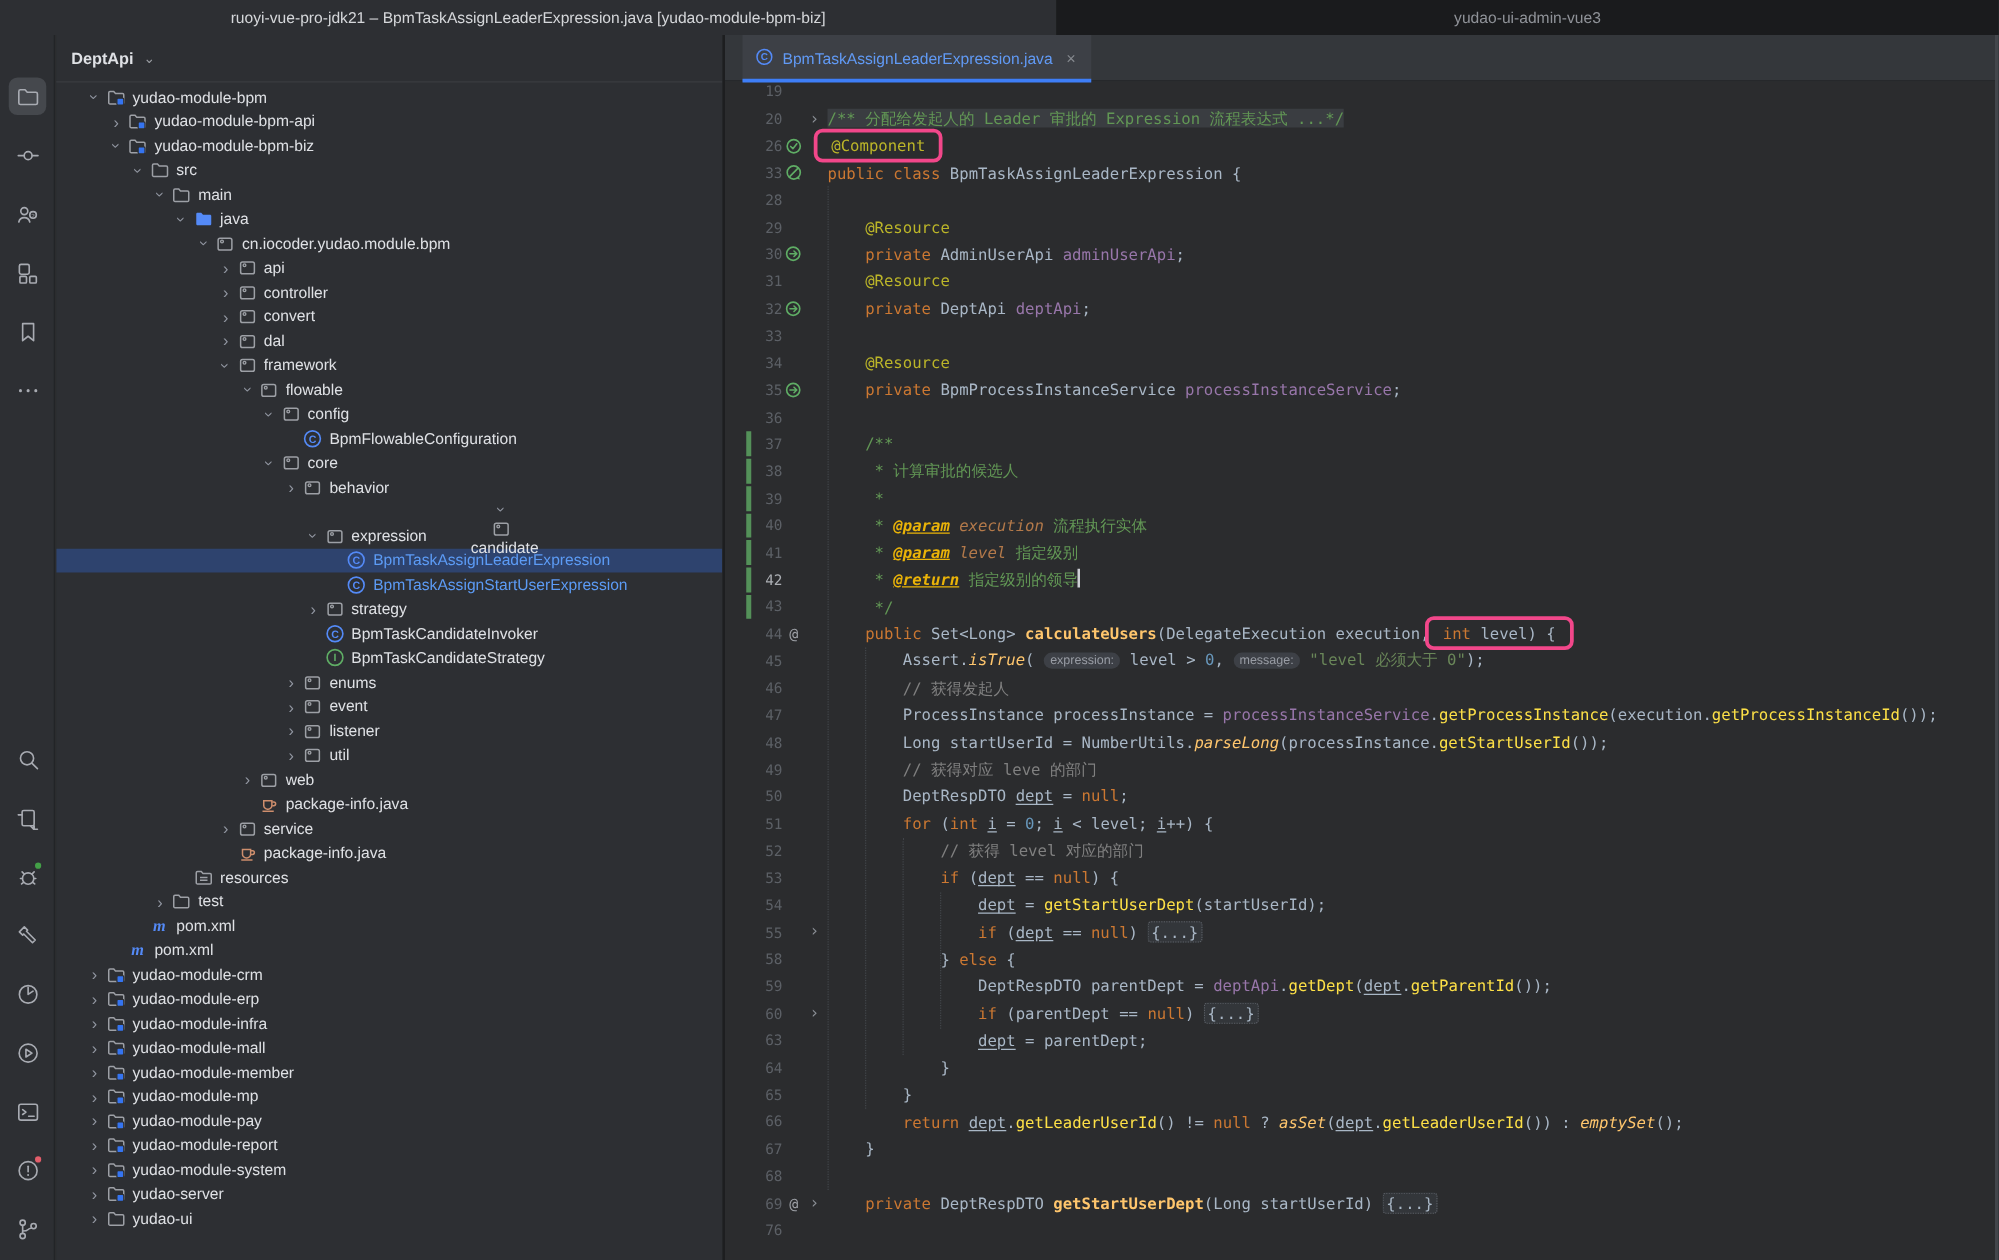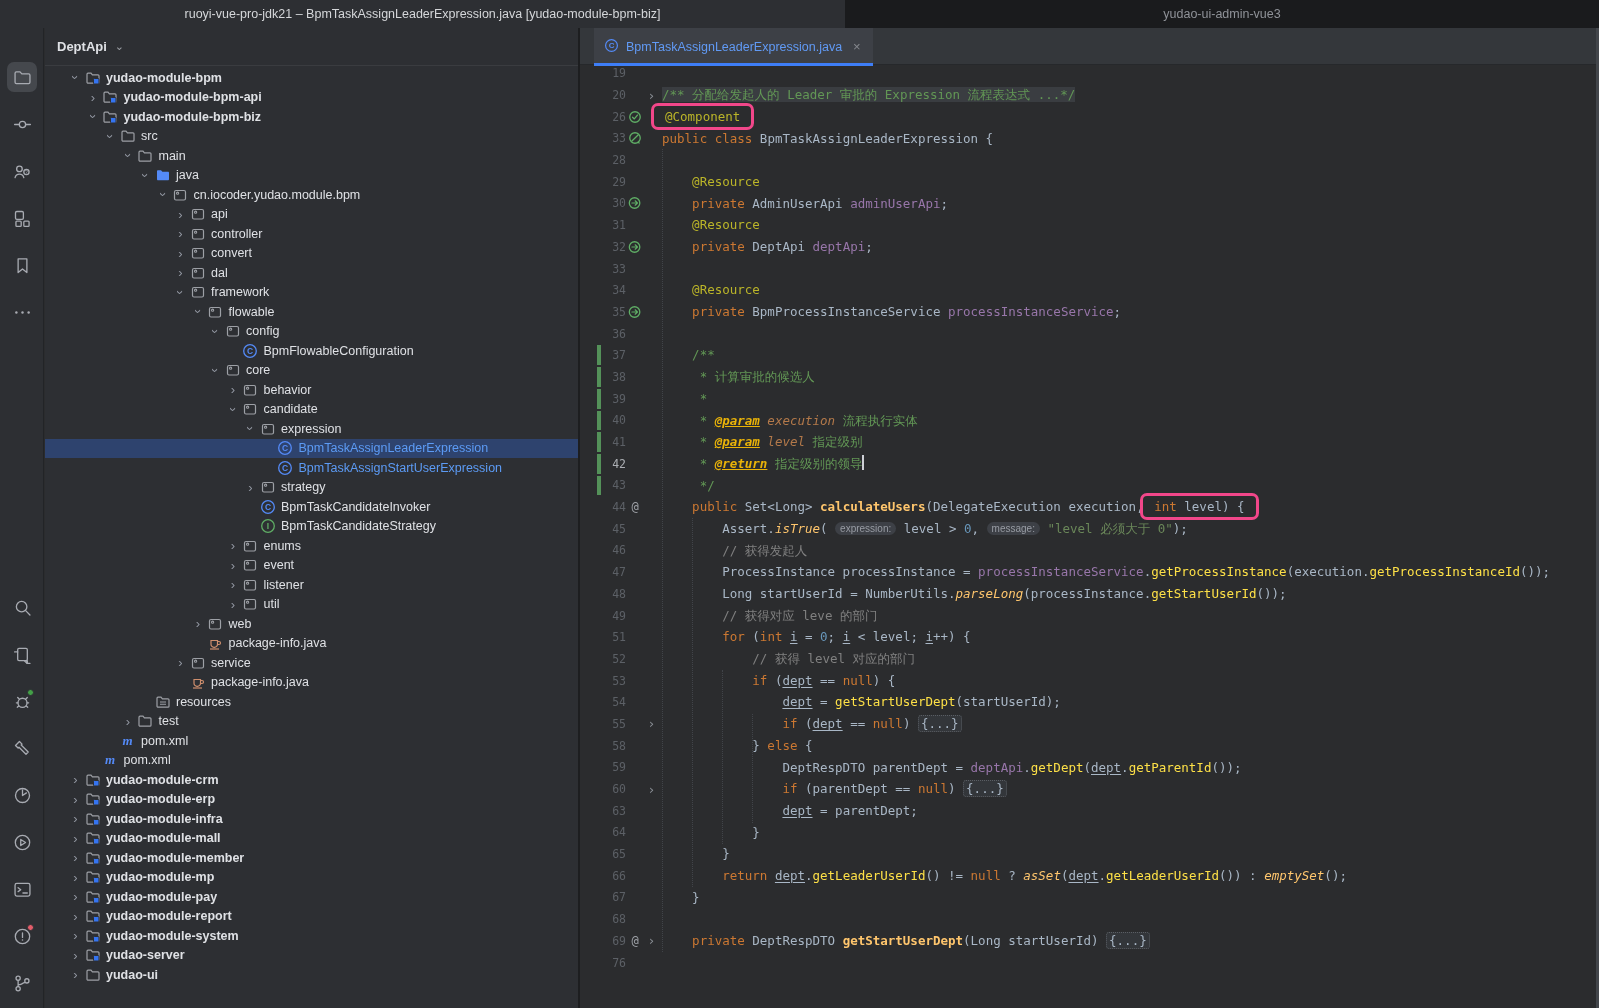--- a/index.html
+++ b/index.html
@@ -30,21 +30,21 @@
   #panel-header { height:38px; display:flex; align-items:center; padding-left:12px; color:#dfe1e5;
     font-size:13px; font-weight:700; border-bottom:1px solid #3a3c40; }
   #panel-header .hdr-chev { margin-left:8px; color:#9da0a6; font-weight:400; font-size:11px; }
   #tree { position:absolute; top:40px; left:0; right:0; bottom:0; overflow:hidden; }
   .trow { height:19.5px; display:flex; align-items:center; font-size:12.5px; color:#dfe1e5; white-space:nowrap; }
   .trow.selected { background:#2e436e; }
   .trow .chev { width:17px; display:inline-flex; justify-content:center; color:#9196a1; font-size:13px; flex:none; }
   .trow .chev.open { transform:rotate(90deg); }
   .trow .ticon { width:17px; height:16px; display:inline-flex; align-items:center; justify-content:center; flex:none; }
   .trow .tlabel { margin-left:5px; }
-  .trow.bold .tlabel { font-weight:700; }
+  .trow.bold .tlabel { font-weight:400; }
   .trow.openfile .tlabel { color:#5c9bf5; }
 
   
   #editor { position:absolute; left:578px; top:28px; width:1021px; height:980px; background:#2b2c2e;
     border-left:2px solid #1d1e20; }
   #tabbar { position:absolute; left:0; top:0; right:0; height:37px; background:#34373b; border-bottom:1px solid #26282b; }
   #tab { position:absolute; left:14px; top:0; height:37px; padding:0 12px 0 10px; background:#3d4046;
     display:flex; align-items:center; gap:7px; font-size:12.5px; color:#619af5; }
   #tab::after { content:""; position:absolute; left:0; right:0; bottom:-1px; height:3px; background:#3e7ef7; }
   #tab .tab-close { color:#85888e; font-size:13px; margin-left:4px; }
@@ -363,21 +363,21 @@
         <div class="trow" style="padding-left: 179.5px;">
           <span class="chev">›</span>
           <span class="ticon">
             <svg width="16" height="16" viewBox="0 0 16 16">
               <rect x="2.5" y="3.5" width="11" height="9.5" rx="1.5" fill="none" stroke="#9da0a6" stroke-width="1.2"></rect>
               <circle cx="5.6" cy="6.2" r="1.1" fill="none" stroke="#9da0a6" stroke-width="1.1"></circle>
             </svg>
           </span>
           <span class="tlabel">behavior</span>
         </div>
-        <div class="trow" style="padding-left: 179.5px;">
+        <div class="trow" style="padding-left: 179.5px; flex-direction: column;">
           <span class="chev open">›</span>
           <span class="ticon">
             <svg width="16" height="16" viewBox="0 0 16 16">
               <rect x="2.5" y="3.5" width="11" height="9.5" rx="1.5" fill="none" stroke="#9da0a6" stroke-width="1.2"></rect>
               <circle cx="5.6" cy="6.2" r="1.1" fill="none" stroke="#9da0a6" stroke-width="1.1"></circle>
             </svg>
           </span>
           <span class="tlabel">candidate</span>
         </div>
         <div class="trow" style="padding-left: 197px;">
@@ -875,20 +875,27 @@
           <span class="gico"></span>
           <span class="gfold"></span>
           <span class="code"><span class="sp">        Long startUserId = NumberUtils.</span><span class="sms">parseLong</span><span class="sp">(processInstance.</span><span class="sm">getStartUserId</span><span class="sp">());</span></span>
         </div>
         <div class="cline">
           <span class="cbar"></span>
           <span class="lnum">49</span>
           <span class="gico"></span>
           <span class="gfold"></span>
           <span class="code"><span class="sc">        // 获得对应 leve 的部门</span></span>
+        </div>
+        <div class="cline">
+          <span class="cbar"></span>
+          <span class="lnum">50</span>
+          <span class="gico"></span>
+          <span class="gfold"></span>
+          <span class="code"><span class="sp">        DeptRespDTO </span><span class="su">dept</span><span class="sp"> = </span><span class="sk">null</span><span class="sp">;</span></span>
         </div>
         <div class="cline">
           <span class="cbar"></span>
           <span class="lnum">51</span>
           <span class="gico"></span>
           <span class="gfold"></span>
           <span class="code"><span class="sp">        </span><span class="sk">for</span><span class="sp"> (</span><span class="sk">int</span><span class="sp"> </span><span class="su">i</span><span class="sp"> = </span><span class="sn">0</span><span class="sp">; </span><span class="su">i</span><span class="sp"> &lt; level; </span><span class="su">i</span><span class="sp">++) {</span></span>
         </div>
         <div class="cline">
           <span class="cbar"></span>

